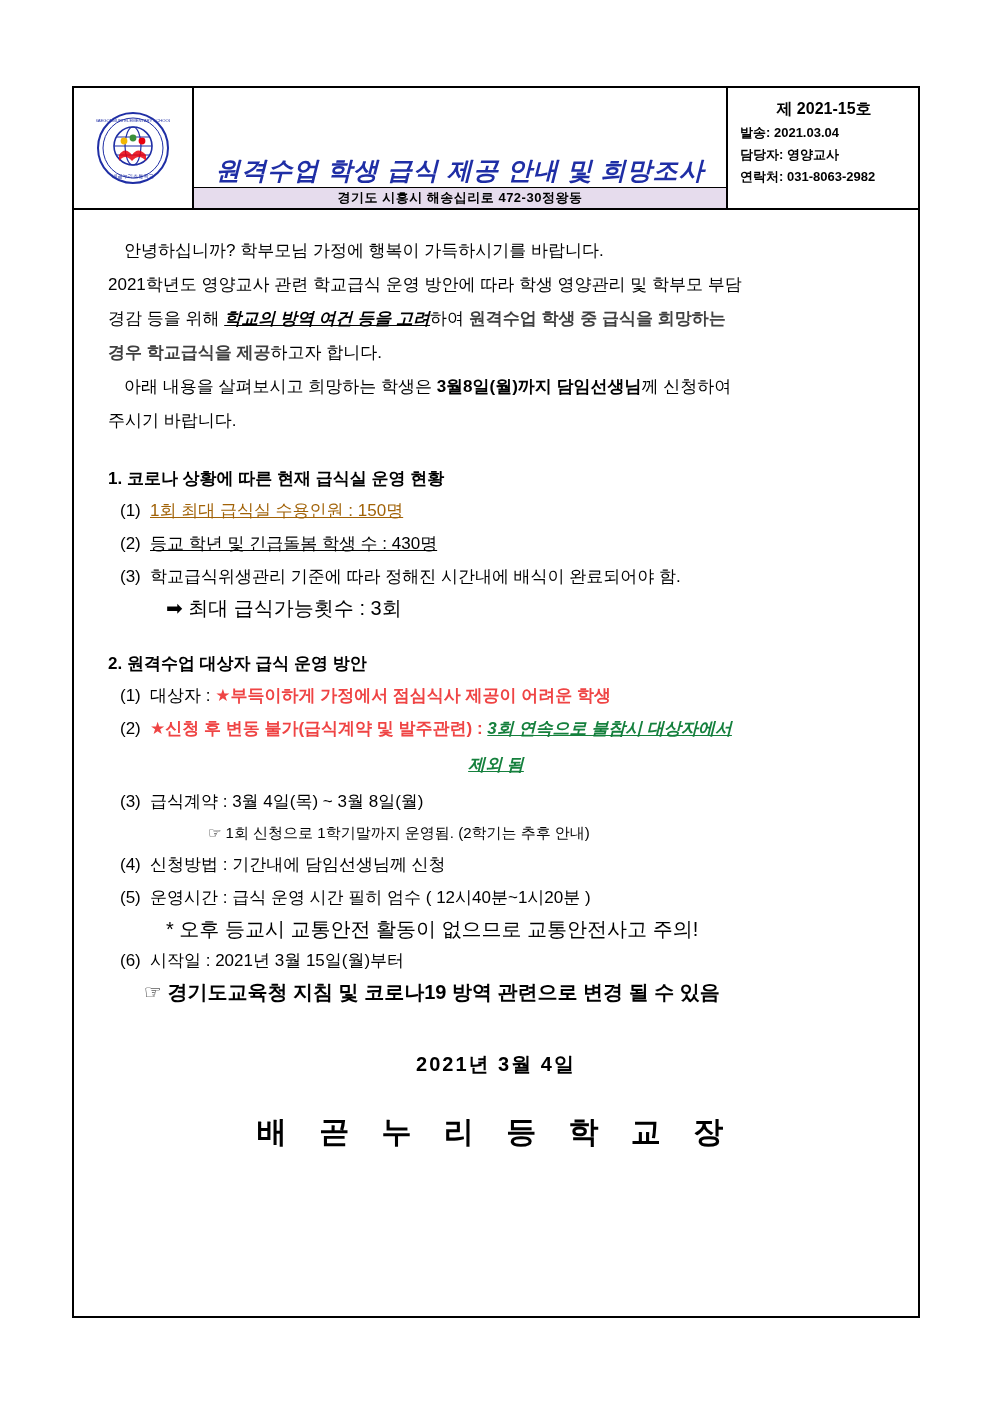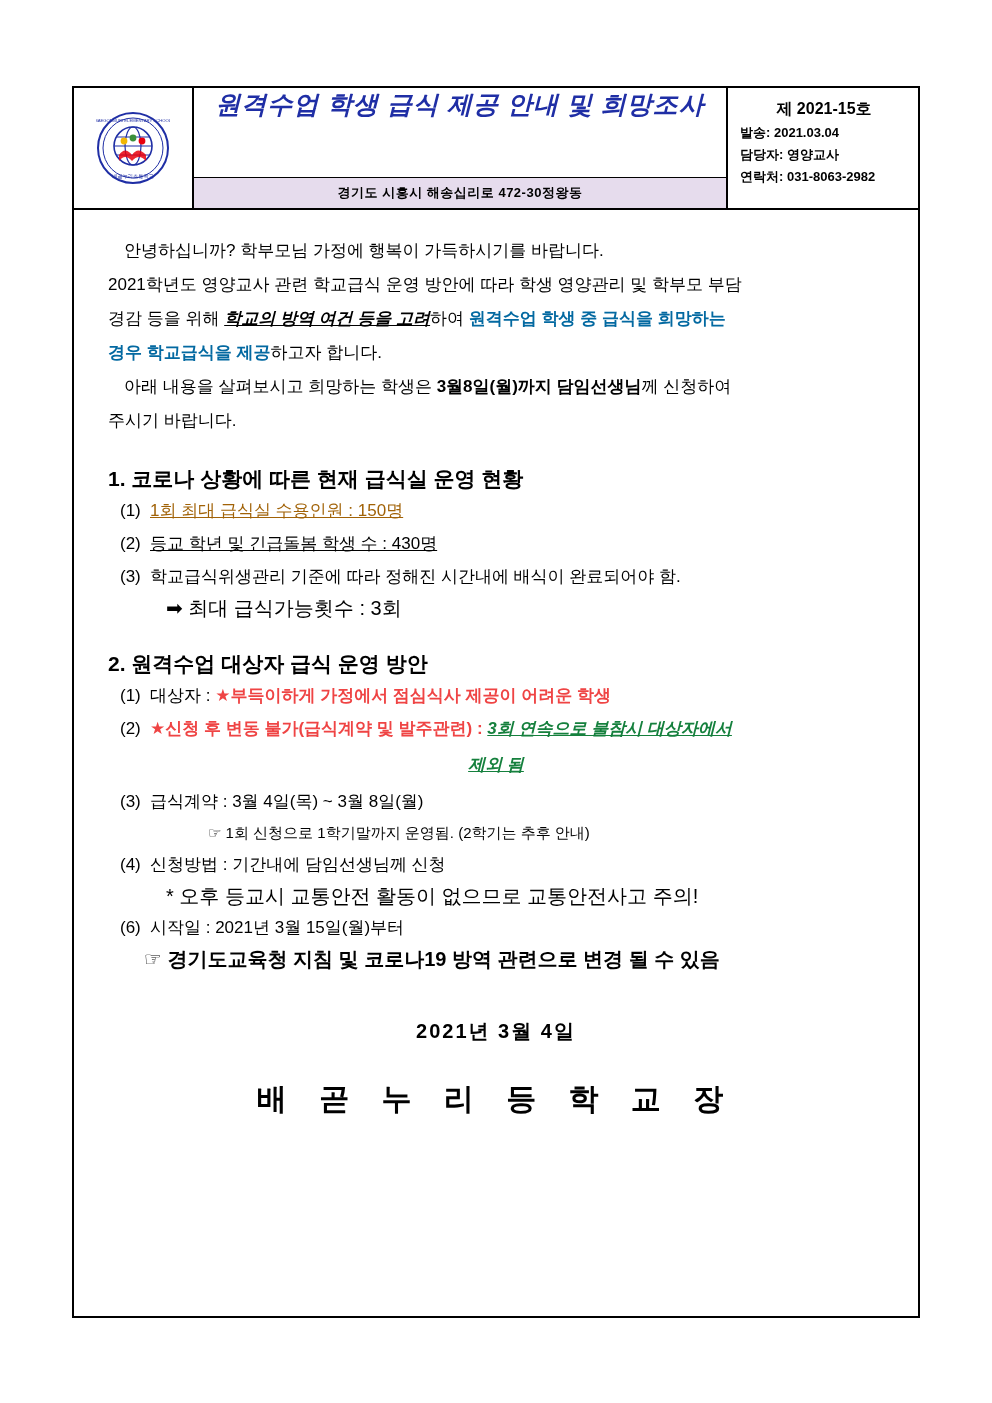--- a/index.html
+++ b/index.html
@@ -48,35 +48,35 @@
   .header-center {
     flex: 1;
     display: flex;
     flex-direction: column;
     border-right: 2px solid #000;
     box-sizing: border-box;
   }
   .title-cell {
     flex: 1;
     display: flex;
-    align-items: flex-start;
+    align-items: flex-end;
     justify-content: center;
     border-bottom: 1.5px solid #000;
     box-sizing: border-box;
   }
   .doc-title {
     font-size: 25px;
     font-weight: bold;
     color: #1f2ea5;
     letter-spacing: 1px;
     font-style: italic;
     font-family: "Liberation Sans", "DejaVu Sans", sans-serif;
   }
   .addr-cell {
-    height: 30px;
+    height: 20px;
     background: #e6dced;
     display: flex;
     align-items: center;
     justify-content: center;
     box-sizing: border-box;
     text-align: center;
   }
   .addr-text {
     font-size: 13px;
     font-weight: bold;
@@ -107,25 +107,25 @@
   p, div.ln {
     margin: 0;
   }
   .para {
     font-size: 17px;
     line-height: 34px;
     color: #000;
   }
   .indent1 { text-indent: 16px; }
   .b { font-weight: bold; }
-  .blue { color: #0369a1; font-weight: bold; }
+  .blue { color: #404040; font-weight: bold; }
   .red { color: #ef4444; font-weight: bold; }
   .ital-b { font-weight: bold; font-style: italic; text-decoration: underline; }
   .section {
-    font-size: 21px;
+    font-size: 17px;
     font-weight: bold;
     margin-top: 26px;
     line-height: 30px;
   }
   .item {
     font-size: 17px;
     line-height: 33px;
     padding-left: 12px;
   }
   .item .lead { display: inline-block; min-width: 30px; }
@@ -254,20 +254,23 @@
 
     <div class="item">
       <span class="lead">(3)</span><span>급식계약 :  3월 4일(목) ~ 3월 8일(월)</span>
     </div>
     <div class="sub2">☞ 1회 신청으로 1학기말까지 운영됨. (2학기는 추후 안내)</div>
 
     <div class="item">
       <span class="lead">(4)</span><span>신청방법 : 기간내에 담임선생님께 신청</span>
     </div>
 
+    <div class="item">
+      <span class="lead">(5)</span><span>운영시간 : 급식 운영 시간 필히 엄수 ( 12시40분~1시20분 )</span>
+    </div>
     <div class="sub">* 오후 등교시 교통안전 활동이 없으므로 교통안전사고 주의!</div>
 
     <div class="item">
       <span class="lead">(6)</span><span>시작일 : 2021년 3월 15일(월)부터</span>
     </div>
 
     <div class="sub" style="font-weight:bold;padding-left:36px;">☞ 경기도교육청 지침 및 코로나19 방역 관련으로 변경 될 수 있음</div>
 
     <div class="signline">2021년  3월  4일</div>
     <div class="school">배 곧 누 리  등 학 교 장</div>

